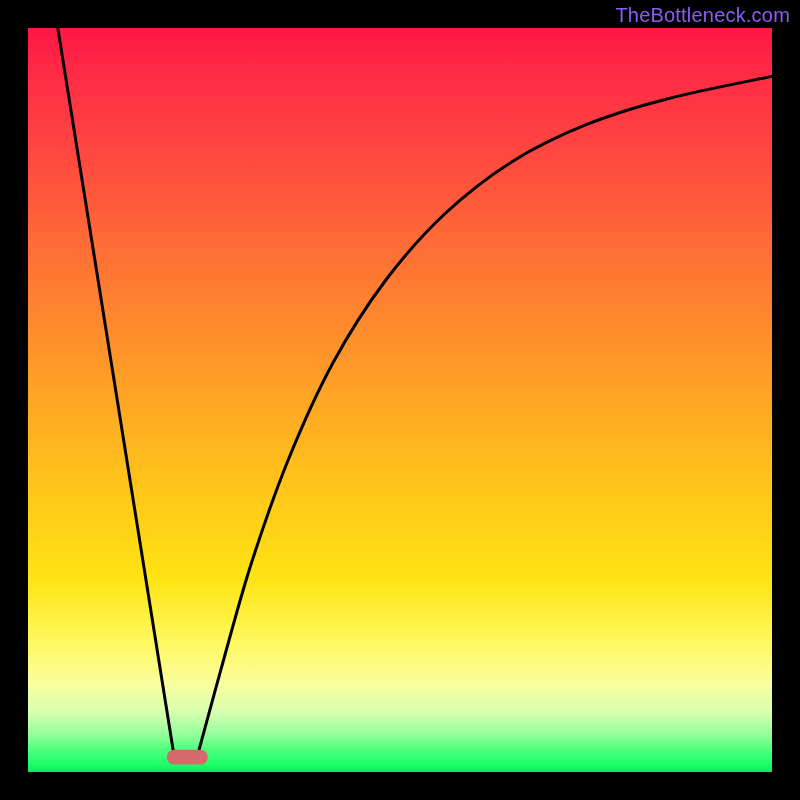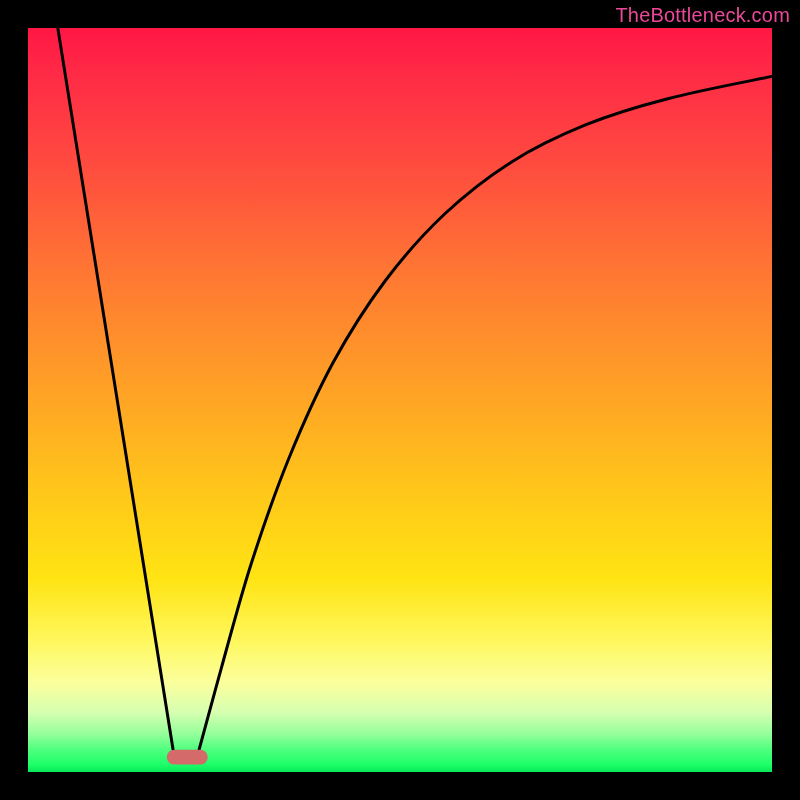--- a/index.html
+++ b/index.html
@@ -38,21 +38,21 @@
       #92ff9a 95%,
       #4eff7e 97%,
       #1dff69 99%,
       #07e85a 100%
     );
   }
   .watermark {
     position: absolute;
     top: 4px;
     right: 10px;
-    color: #ec4899;
+    color: #8b5cf6;
     font-size: 20px;
     font-weight: 500;
     letter-spacing: 0.2px;
     user-select: none;
   }
   svg.overlay {
     position: absolute;
     left: 0;
     top: 0;
   }

